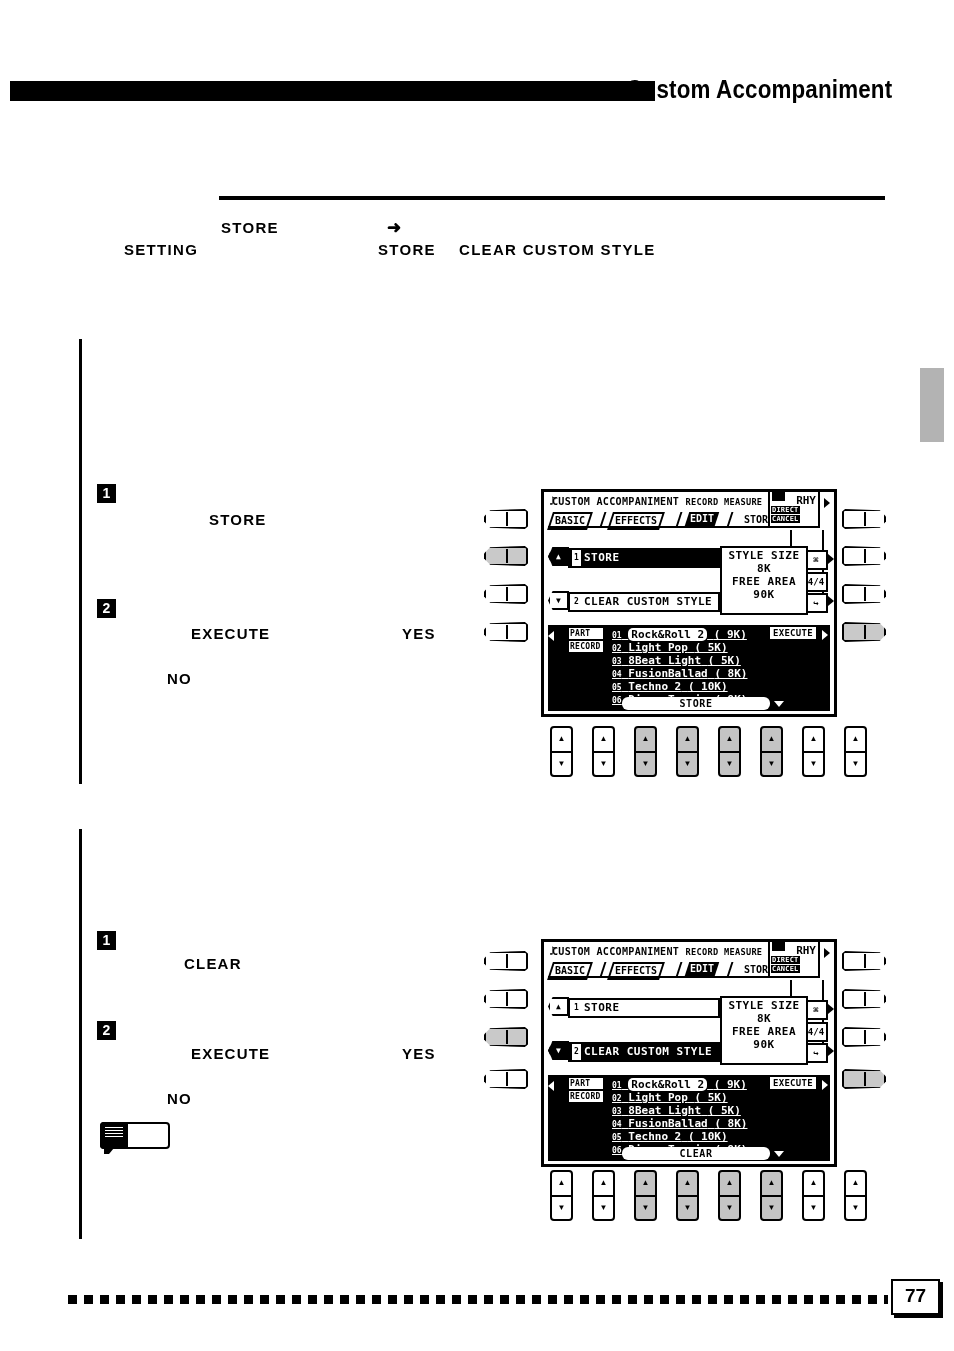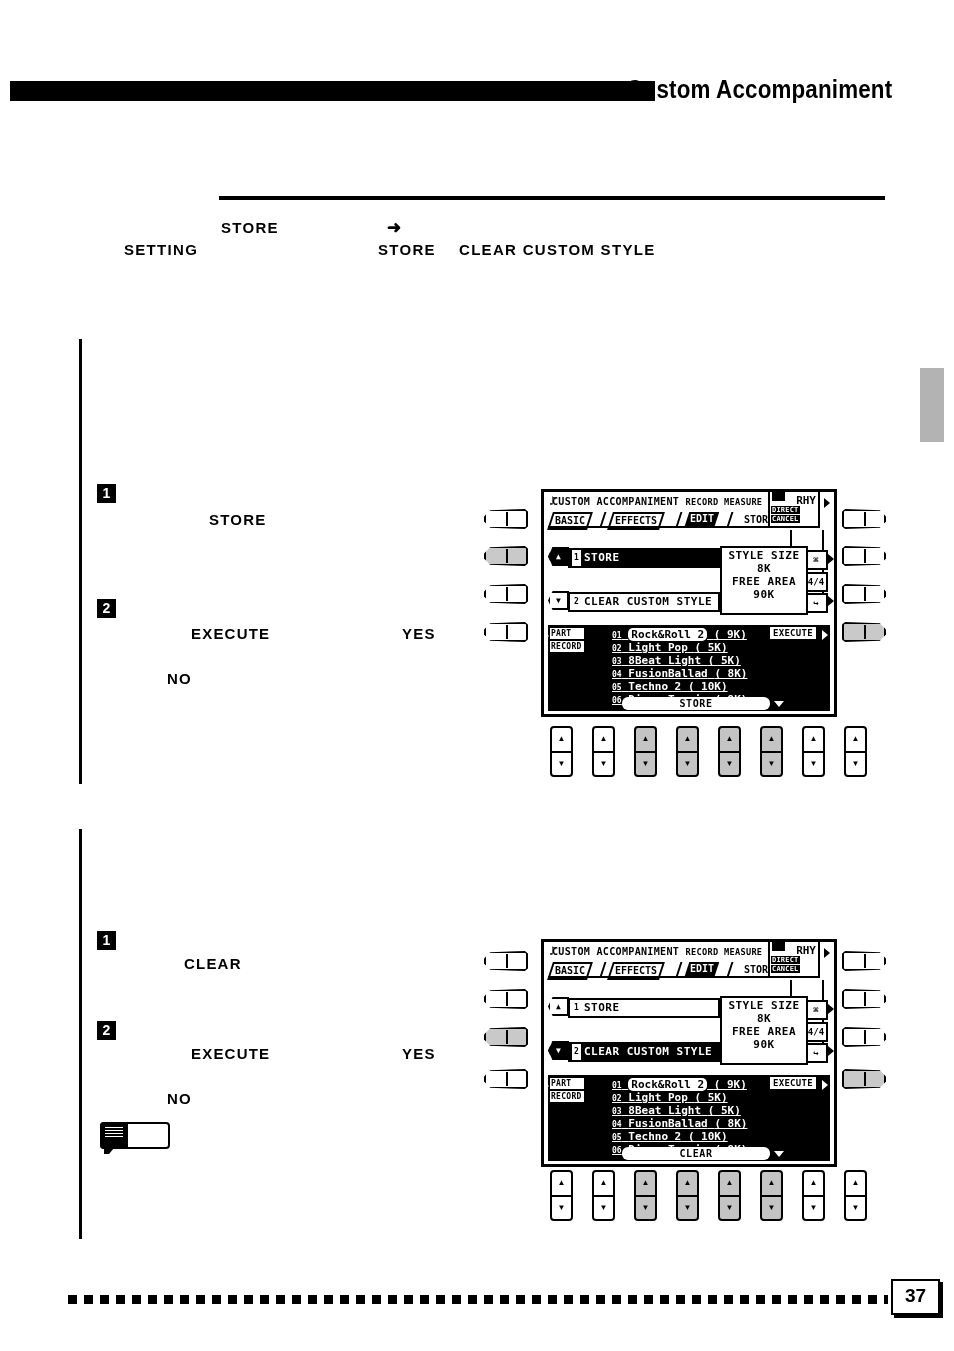--- a/index.html
+++ b/index.html
@@ -98,21 +98,21 @@
   .sizebox{position:absolute;border:2px solid #000;background:#fff;text-align:center;
      font-size:11px;font-weight:bold;line-height:13px;padding-top:1px;letter-spacing:.5px;}
   .railbox{position:absolute;border-left:2px solid #000;border-right:2px solid #000;}
   .sideicon{position:absolute;width:20px;height:16px;border:2px solid #000;background:#fff;
      font-size:9px;font-weight:bold;text-align:center;line-height:16px;}
   .tri-r{position:absolute;width:0;height:0;border-top:5px solid transparent;
      border-bottom:5px solid transparent;border-left:6px solid #000;}
   .tri-l{position:absolute;width:0;height:0;border-top:5px solid transparent;
      border-bottom:5px solid transparent;border-right:6px solid #000;}
   .listarea{position:absolute;left:4px;bottom:3px;width:282px;height:86px;background:#000;color:#fff;}
-  .partrec{position:absolute;left:1px;top:2px;width:36px;height:22px;font-size:8px;font-weight:bold;line-height:11px;}
+  .partrec{position:absolute;left:20px;top:2px;width:36px;height:22px;font-size:8px;font-weight:bold;line-height:11px;}
   .partrec div{background:#fff;color:#000;border:1px solid #000;padding:0 1px;letter-spacing:.3px;}
   .litem{position:absolute;font-size:11px;font-weight:bold;line-height:16px;white-space:nowrap;text-decoration:underline;}
   .litem .n{font-size:8px;}
   .litem.hl .nm{background:#fff;color:#000;border-radius:5px;padding:0 3px;}
   .exec{position:absolute;right:14px;top:2px;border:1px solid #fff;background:#fff;color:#000;
      font-size:9px;font-weight:bold;padding:0 2px;letter-spacing:.3px;}
   .bottombtn{position:absolute;left:74px;bottom:1px;width:148px;height:13px;background:#fff;color:#000;
      border-radius:6px;font-size:10px;font-weight:bold;text-align:center;line-height:13px;letter-spacing:.6px;}
   
   .edgetab{position:absolute;right:10px;top:368px;width:24px;height:74px;background:#b3b3b3;}
@@ -422,14 +422,14 @@
       <div class="exec">EXECUTE</div>
       <div class="tri-r" style="right:2px;top:5px;border-left-color:#fff;"></div>
       <div class="bottombtn">CLEAR</div>
       <div class="tri-l" style="left:228px;bottom:2px;border-right-color:#fff;transform:rotate(-90deg);"></div>
     </div>
   </div>
 
 <div class="edgetab"></div>
 <div class="dotline"></div>
 <div class="pagebox">
-  <span>37</span>
+  <span>77</span>
 </div>
 
 </body></html>

